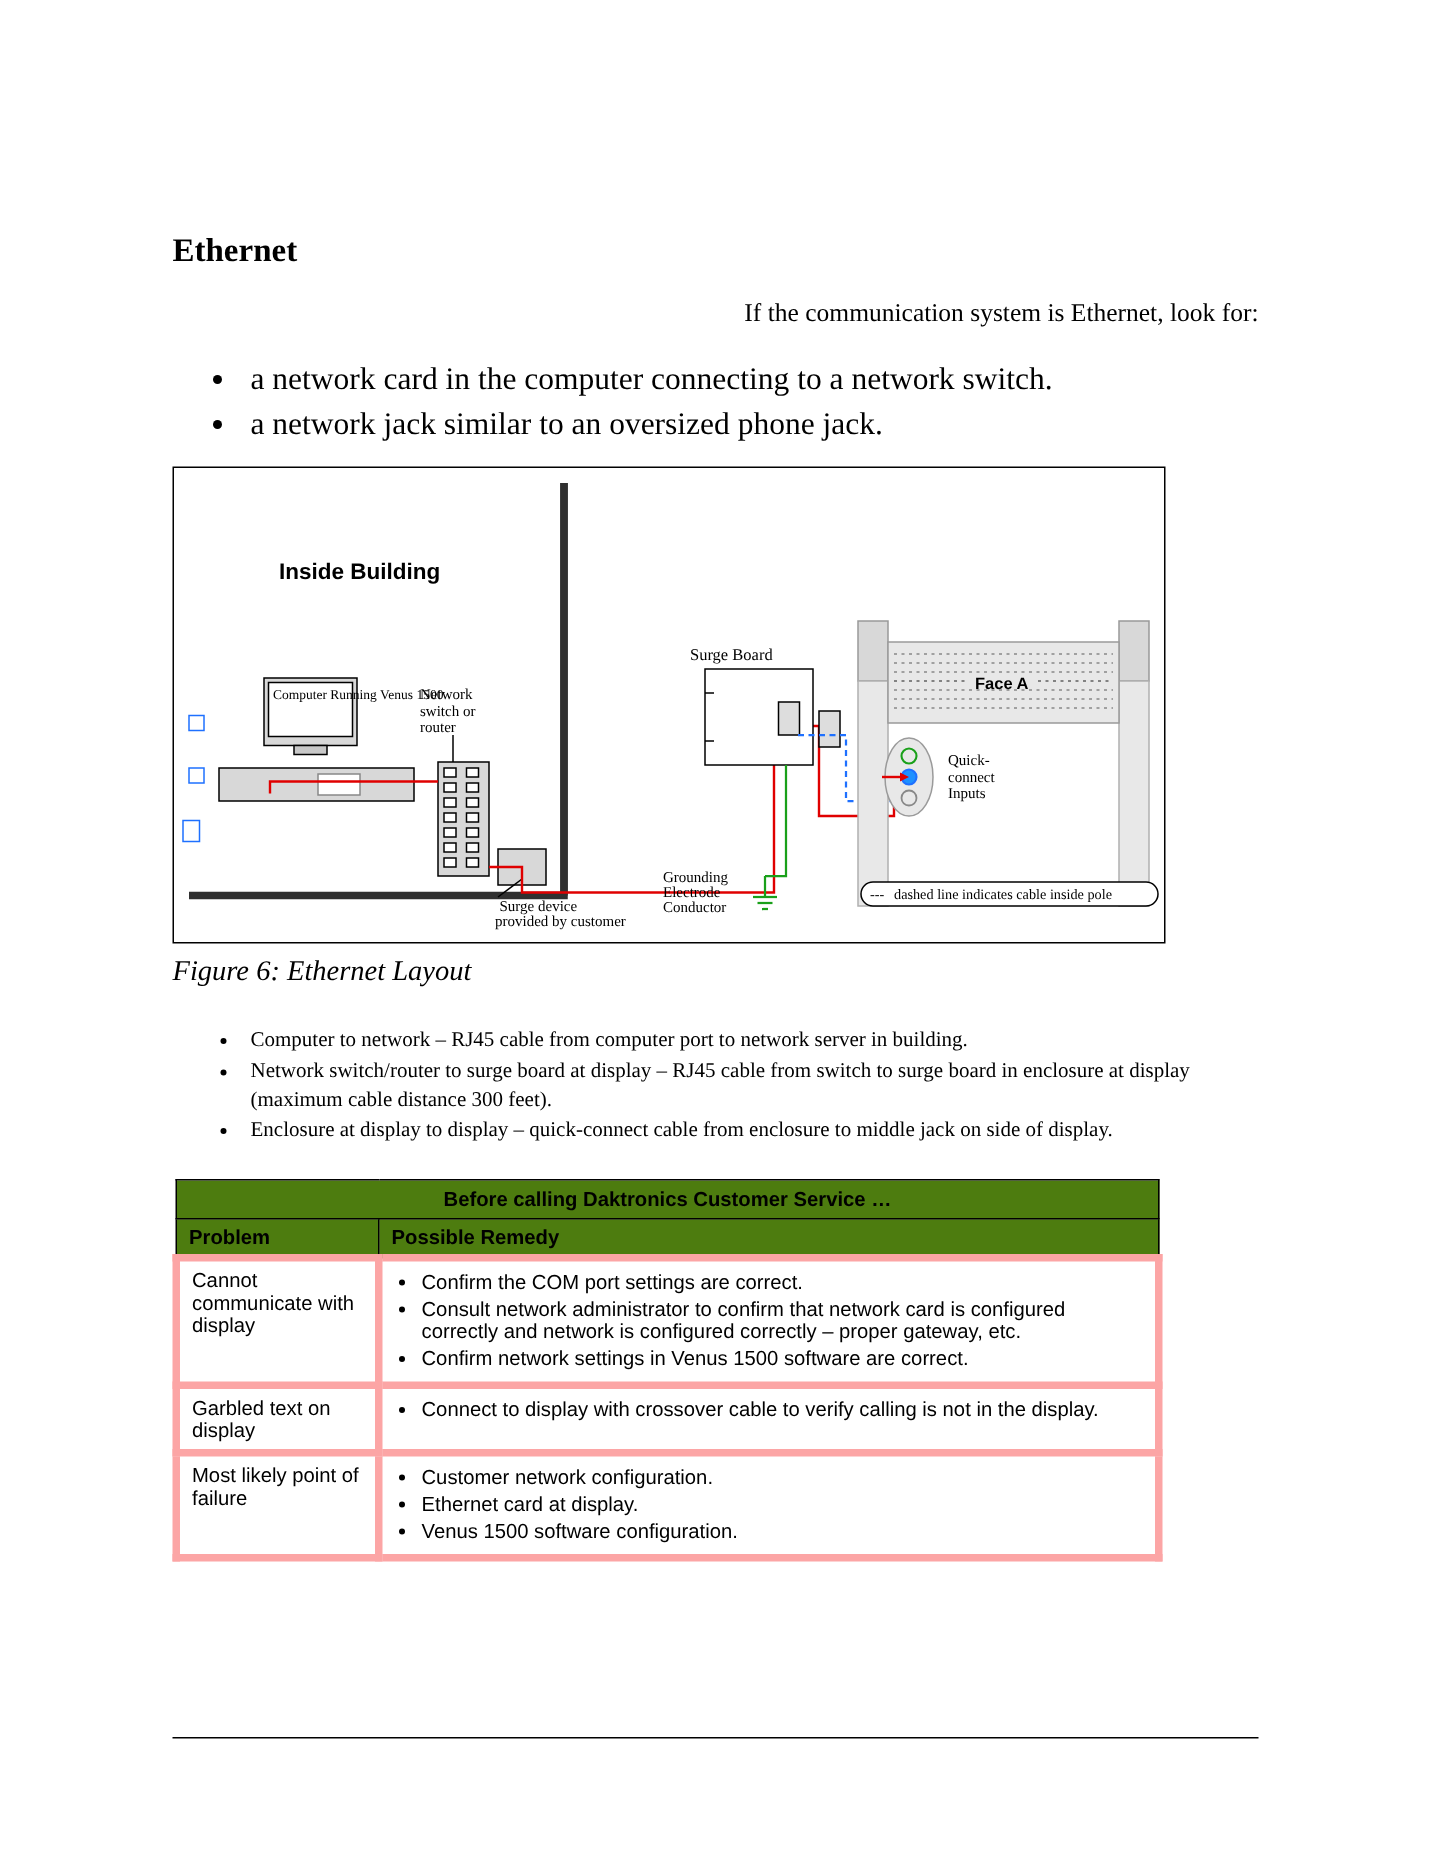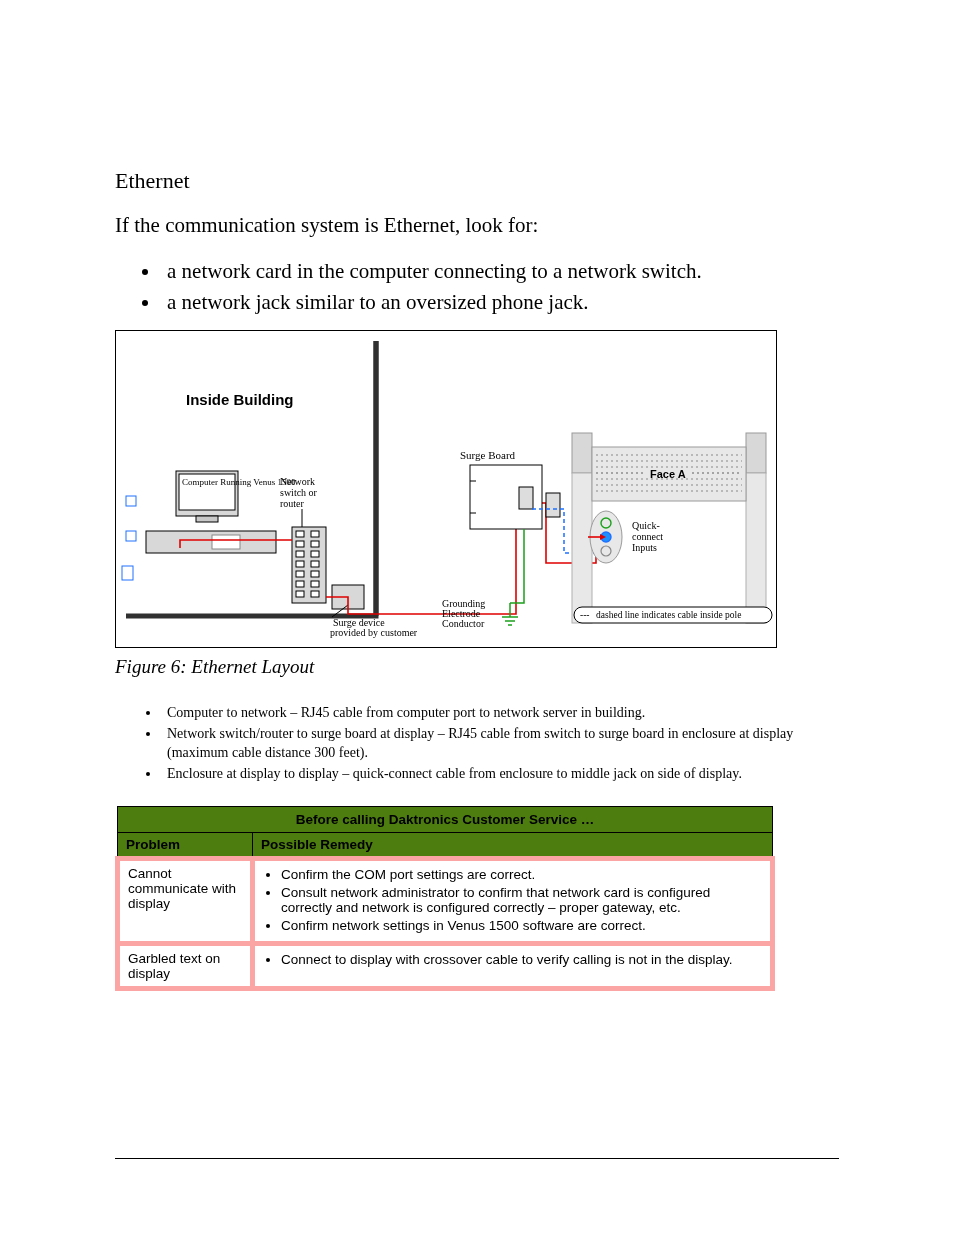--- a/index.html
+++ b/index.html
@@ -10,28 +10,29 @@
     color: #000;
   }
   .page {
     width: 954px;
     height: 1235px;
     position: relative;
     box-sizing: border-box;
     padding: 150px 115px 80px 115px;
   }
   .section-heading {
-    font-weight: normal;
+    font-weight: bold;
     font-size: 22px;
-    margin: 18px 0 18px 0;
+    margin: 4px 0 18px 0;
   }
   .intro {
-    font-size: 21px;
+    font-size: 17px;
     margin: 0 0 18px 0;
     line-height: 1.3;
+    text-align: right;
   }
   .bullets-outer {
     padding-left: 46px;
     margin: 0 0 14px 0;
   }
   .bullets-outer li {
     font-size: 21px;
     line-height: 1.35;
     margin: 2px 0;
     list-style-type: disc;
@@ -288,20 +289,30 @@
       </td>
     </tr>
     <tr>
       <td>Garbled text on display</td>
       <td>
         <ul>
           <li>Connect to display with crossover cable to verify calling is not in the display.</li>
         </ul>
       </td>
     </tr>
+    <tr>
+      <td>Most likely point of failure</td>
+      <td>
+        <ul>
+          <li>Customer network configuration.</li>
+          <li>Ethernet card at display.</li>
+          <li>Venus 1500 software configuration.</li>
+        </ul>
+      </td>
+    </tr>
   </tbody>
     </table>
 
   <div class="footer">
     <div class="footer-rule"></div>
   </div>
 
 </div>
 
 </body></html>

